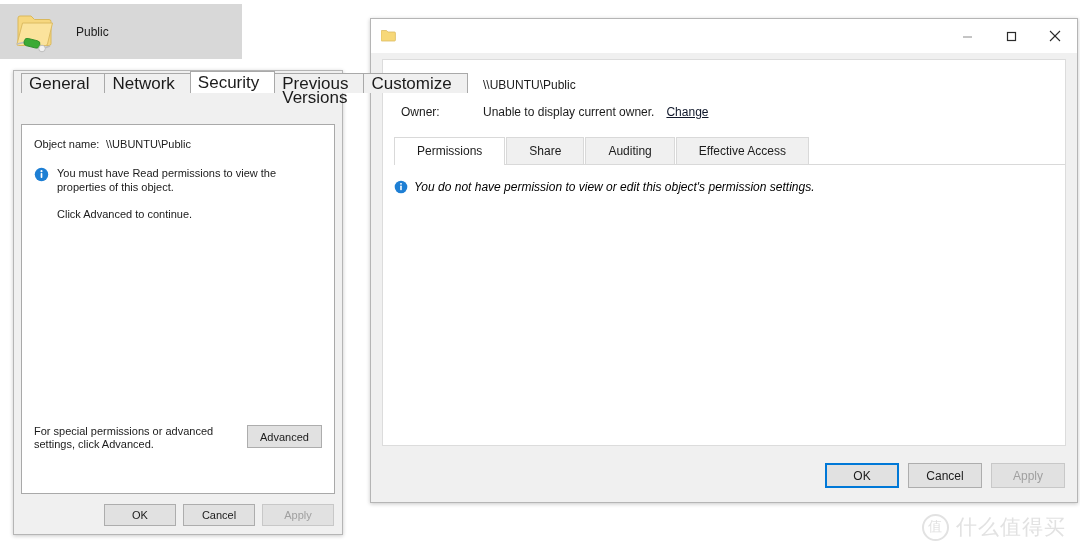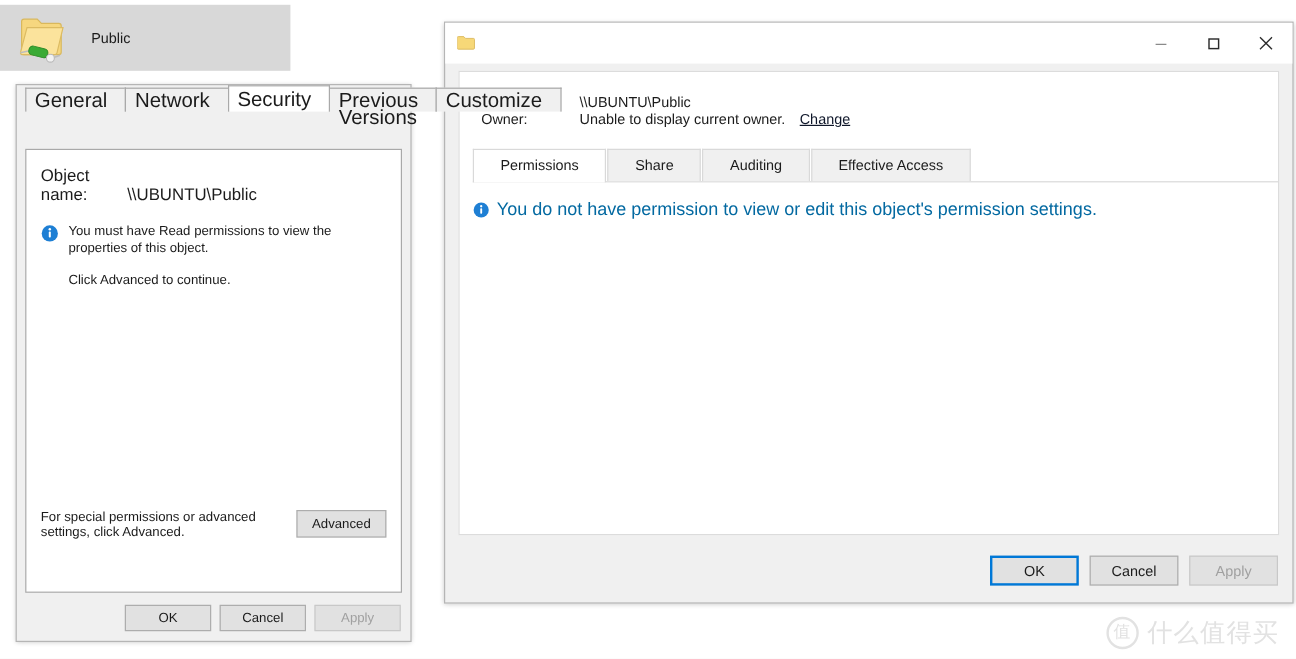--- a/index.html
+++ b/index.html
@@ -141,24 +141,23 @@
     right: 7px;
     top: 53px;
     bottom: 40px;
     background: #ffffff;
     border: 1px solid #a9a9a9;
     box-sizing: border-box;
   }
 
   .obj-row {
     margin: 13px 0 0 12px;
-    font-size: 14px;
-    color: #1b1b1b;
-    display: flex;
-    align-items: flex-end;
+    font-size: 11px;
+    color: #1b1b1b;
+    display: flex;
   }
   .obj-row .obj-label { width: 72px; }
   .obj-row .obj-value { }
 
   .info-block {
     margin: 16px 0 0 12px;
     display: flex;
     align-items: flex-start;
   }
   .info-icon {
@@ -259,21 +258,21 @@
   }
   .adv-field {
     display: flex;
     font-size: 12px;
     color: #1b1b1b;
     margin-left: 18px;
   }
   .adv-field .f-label { width: 82px; }
   .adv-field .f-value { }
   #adv-name-row { margin-top: 18px; }
-  #adv-owner-row { margin-top: 0; }
+  #adv-owner-row { margin-top: 13px; }
   .link {
     color: #0f172a;
     margin-left: 12px;
     cursor: pointer;
     text-decoration: underline;
   }
 
   #adv-tabstrip {
     margin: 18px 0 0 11px;
     display: flex;
@@ -297,23 +296,24 @@
     margin-bottom: -1px;
     padding-bottom: 7px;
   }
   #adv-notice {
     display: flex;
     align-items: center;
     margin: 14px 0 0 11px;
   }
   #adv-notice .info-icon { width: 14px; height: 14px; }
   #adv-notice .notice-text {
-    font-size: 15px;
-    color: #0369a1;
+    font-size: 12px;
+    color: #000000;
     margin-left: 6px;
+    font-style: italic;
   }
   #adv-footer {
     position: absolute;
     right: 12px;
     bottom: 14px;
     display: flex;
     gap: 9px;
   }
   #adv-footer .btn { min-width: 74px; height: 25px; font-size: 12px; }
 

